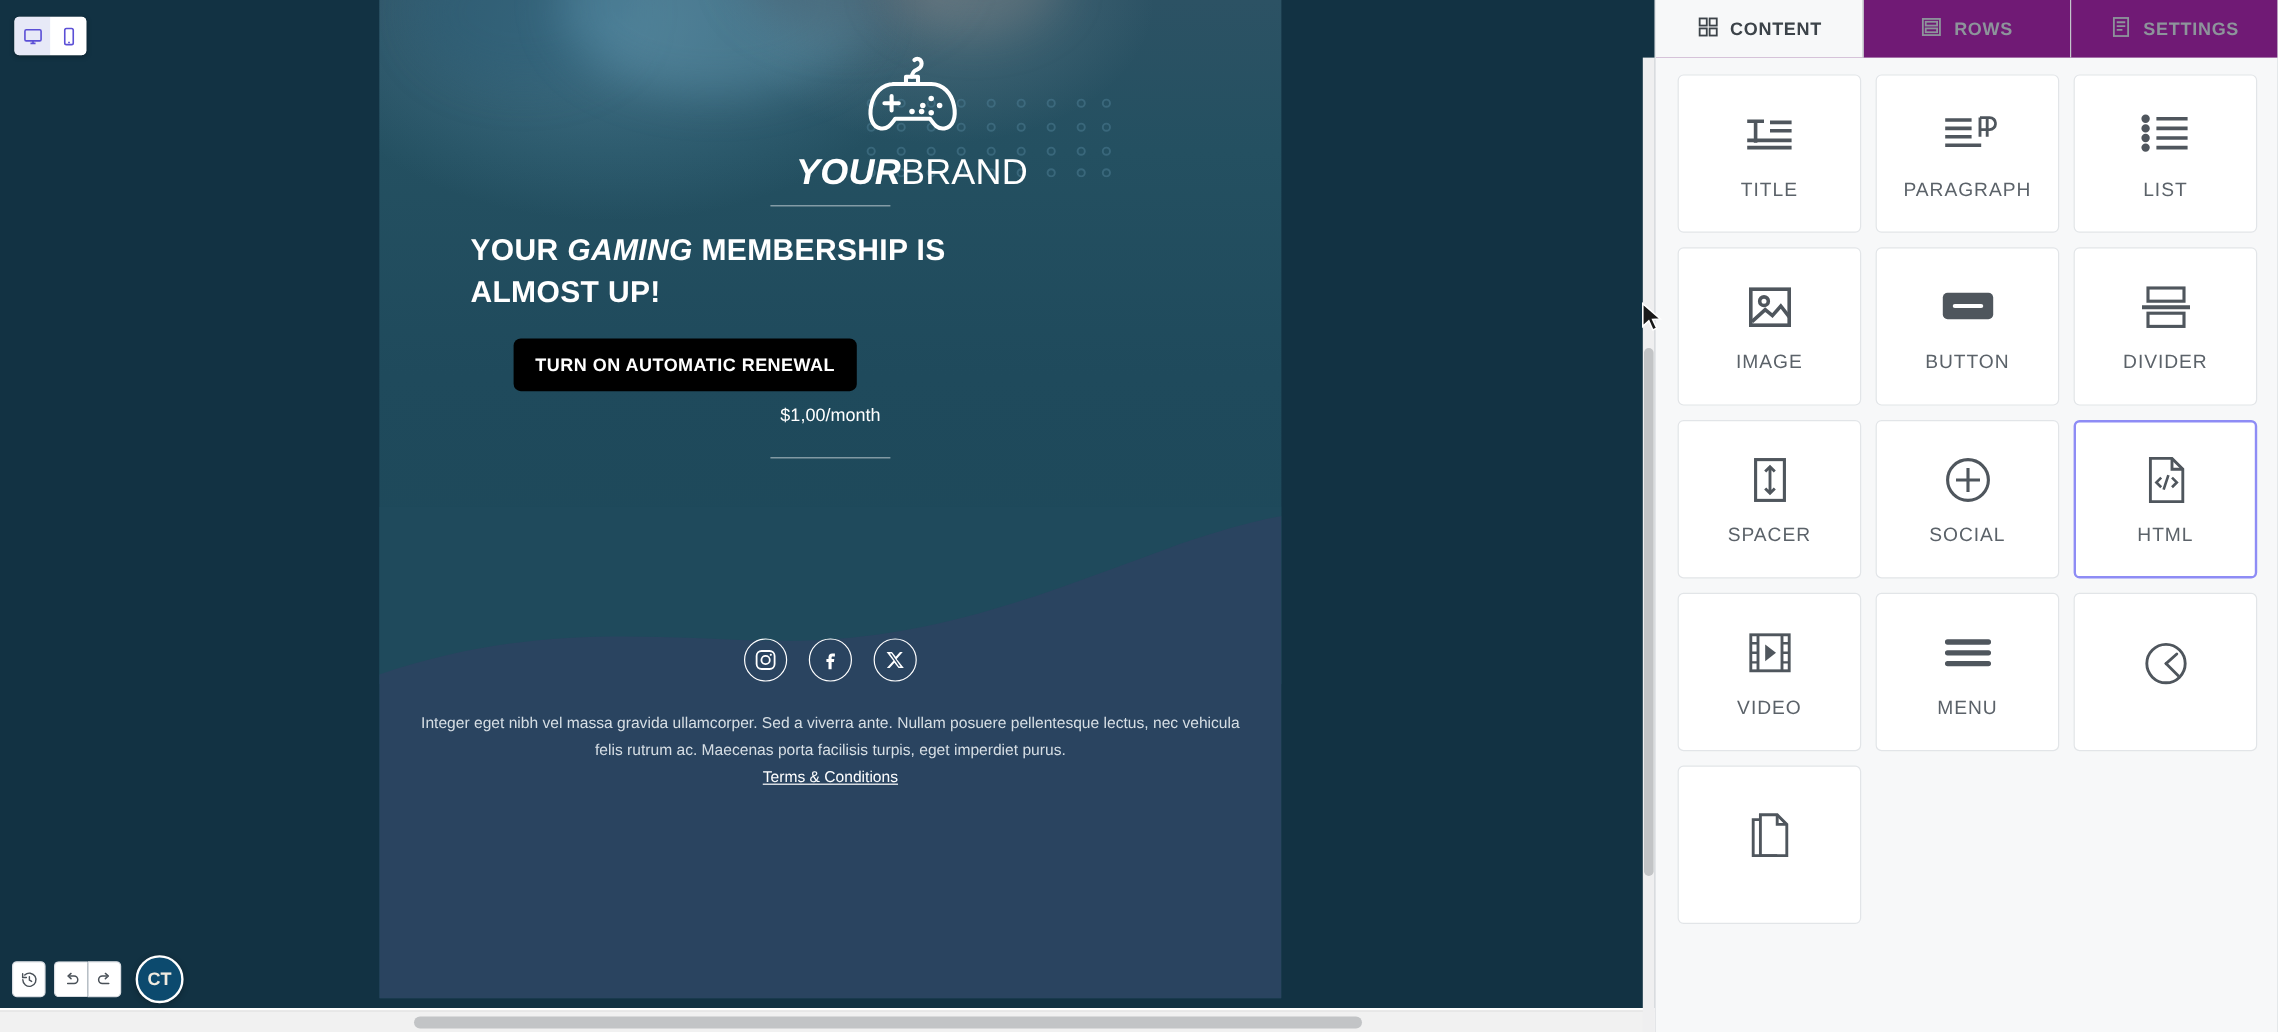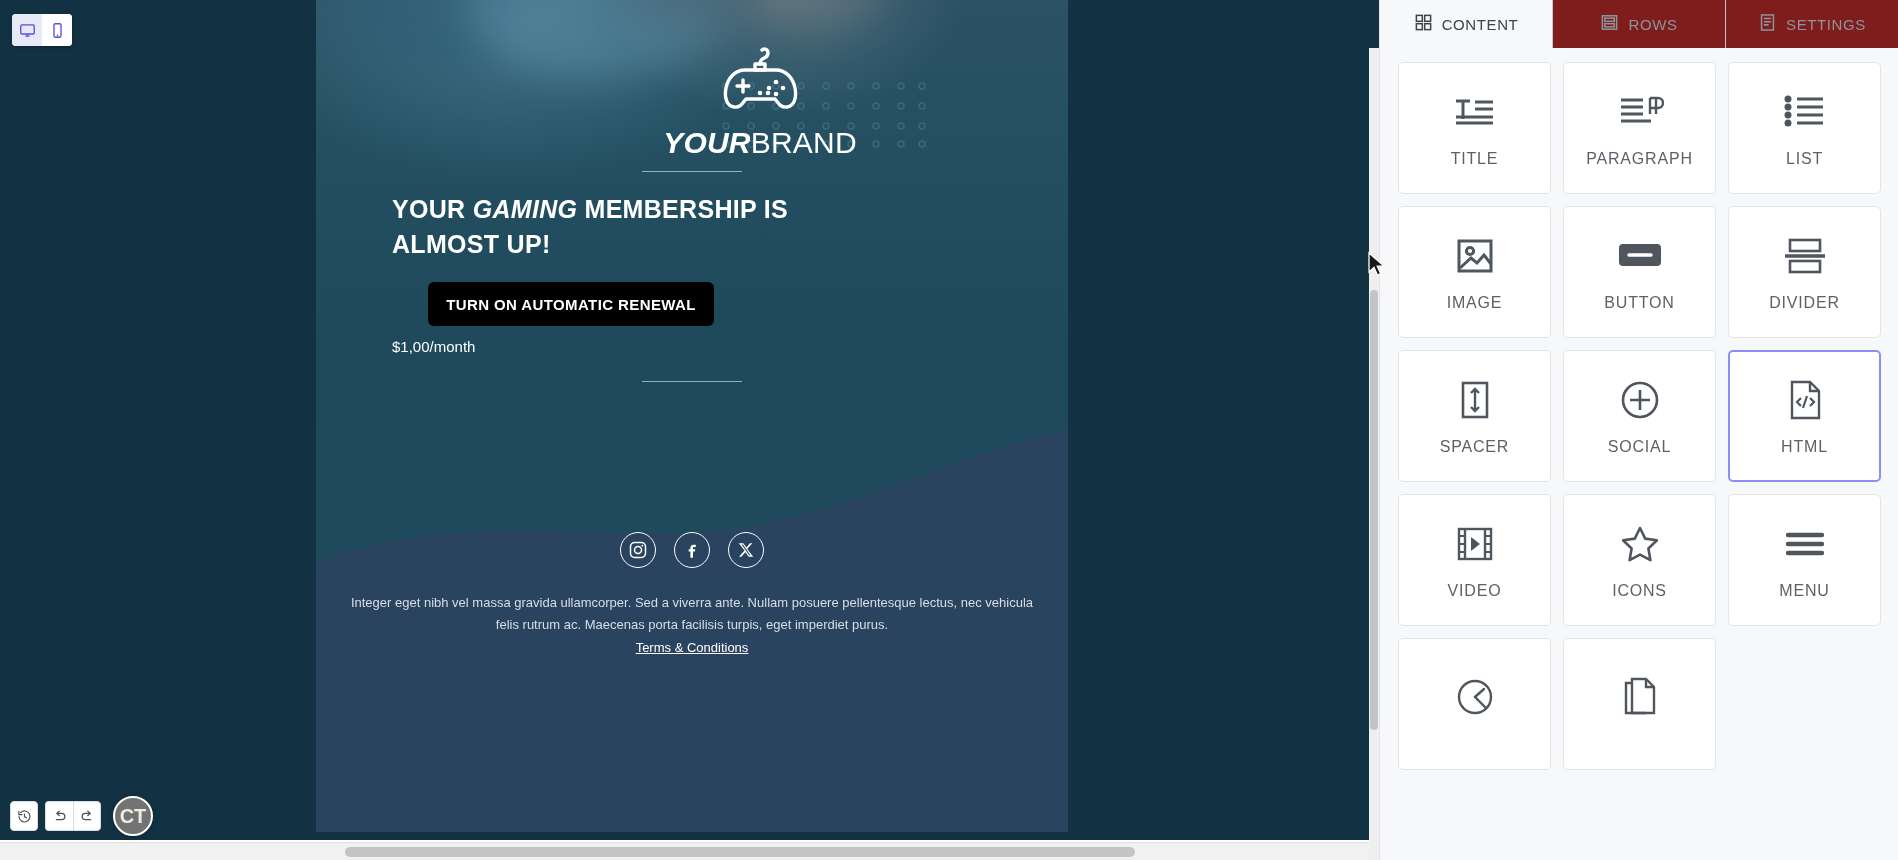--- a/index.html
+++ b/index.html
@@ -76,21 +76,21 @@
     position: absolute; left: 112px; top: 282px;
     width: 286px; height: 44px;
     background: #000000; border-radius: 6px;
     color: #ffffff; font-size: 15px; font-weight: bold;
     letter-spacing: .4px;
     display: flex; align-items: center; justify-content: center;
     cursor: pointer;
   }
   #price {
     position: absolute; left: 76px; top: 338px; width: 600px;
-    text-align: left; color: #ffffff; font-size: 15px;
+    text-align: center; color: #ffffff; font-size: 15px;
   }
   #hr-2 { position: absolute; left: 326px; top: 381px; }
 
   
   #html-row {
     position: absolute; left: -316px; top: 363px;
     width: 1103px; height: 82px;
     background: rgba(108,78,220,0.16);
     border: 2px solid #6b4de0;
     cursor: pointer;
@@ -163,23 +163,23 @@
     border: 1px solid #d9dde2;
     display: flex; align-items: center; justify-content: center;
     cursor: pointer;
   }
   #btn-history { border-radius: 4px; margin-right: 7px; }
   #btn-undo { border-radius: 4px 0 0 4px; border-right: none; }
   #btn-redo { border-radius: 0 4px 4px 0; }
   #avatar {
     margin-left: 12px;
     width: 40px; height: 40px; border-radius: 50%;
-    background: #737373; color: #f0ebe0;
+    background: #0c4a6e; color: #f0ebe0;
     display: flex; align-items: center; justify-content: center;
-    font-size: 20px; font-weight: bold;
+    font-size: 15px; font-weight: bold;
     border: 2px solid #ffffff;
     box-shadow: 0 1px 5px rgba(0,0,0,.3);
     cursor: pointer;
   }
 
   
   #h-scrollbar {
     position: absolute; left: 0; bottom: 0;
     width: 1379px; height: 18px; background: #f1f1f1;
     border-top: 1px solid #e0e0e0;
@@ -190,21 +190,21 @@
     background: #c2c4c6; cursor: pointer;
   }
 
   
   #right-panel {
     position: absolute; left: 1379px; top: 0;
     width: 519px; height: 860px;
     background: #f7f8f9;
     border-left: 1px solid #e3e5e8;
   }
-  #panel-tabs { display: flex; height: 48px; background: #7f1d1d; }
+  #panel-tabs { display: flex; height: 48px; background: #701a75; font-weight: bold; }
   .panel-tab {
     flex: 1; display: flex; align-items: center; justify-content: center;
     gap: 9px; font-size: 15px; letter-spacing: .6px;
     color: #8d949b; cursor: pointer;
     border-right: 1px solid #c3c7cb;
   }
   .panel-tab:last-child { border-right: none; }
   .panel-tab.active { background: #f7f8f9; color: #3c4349; }
 
   #blocks-scroll {
@@ -560,28 +560,20 @@
             <svg width="42" height="40" viewBox="0 0 42 40" fill="none" stroke="#4f565d" stroke-width="2.4">
               <rect x="5" y="5" width="32" height="30"></rect>
               <path d="M11 5v30M31 5v30"></path>
               <path d="M11 12h-6M11 20h-6M11 28h-6M31 12h6M31 20h6M31 28h6" stroke-width="2"></path>
               <path d="M17 13l9 7-9 7z" fill="#4f565d" stroke="none"></path>
             </svg>
           </span>
           <span class="block-label">VIDEO</span>
         </div>
 
-        <div class="block-card">
-          <span class="block-icon">
-            <svg width="42" height="40" viewBox="0 0 42 40" fill="none" stroke="#4f565d" stroke-width="2.6" stroke-linejoin="round">
-              <path d="M21 4l5.2 10.6 11.7 1.7-8.5 8.2 2 11.6L21 30.6 10.6 36.1l2-11.6-8.5-8.2 11.7-1.7z"></path>
-            </svg>
-          </span>
-          <span class="block-label">ICONS</span>
-        </div>
 
         <div class="block-card">
           <span class="block-icon">
             <svg width="42" height="32" viewBox="0 0 42 32" fill="none" stroke="#4f565d" stroke-width="4.4" stroke-linecap="round">
               <path d="M4 7h34M4 16h34M4 25h34"></path>
             </svg>
           </span>
           <span class="block-label">MENU</span>
         </div>
 

